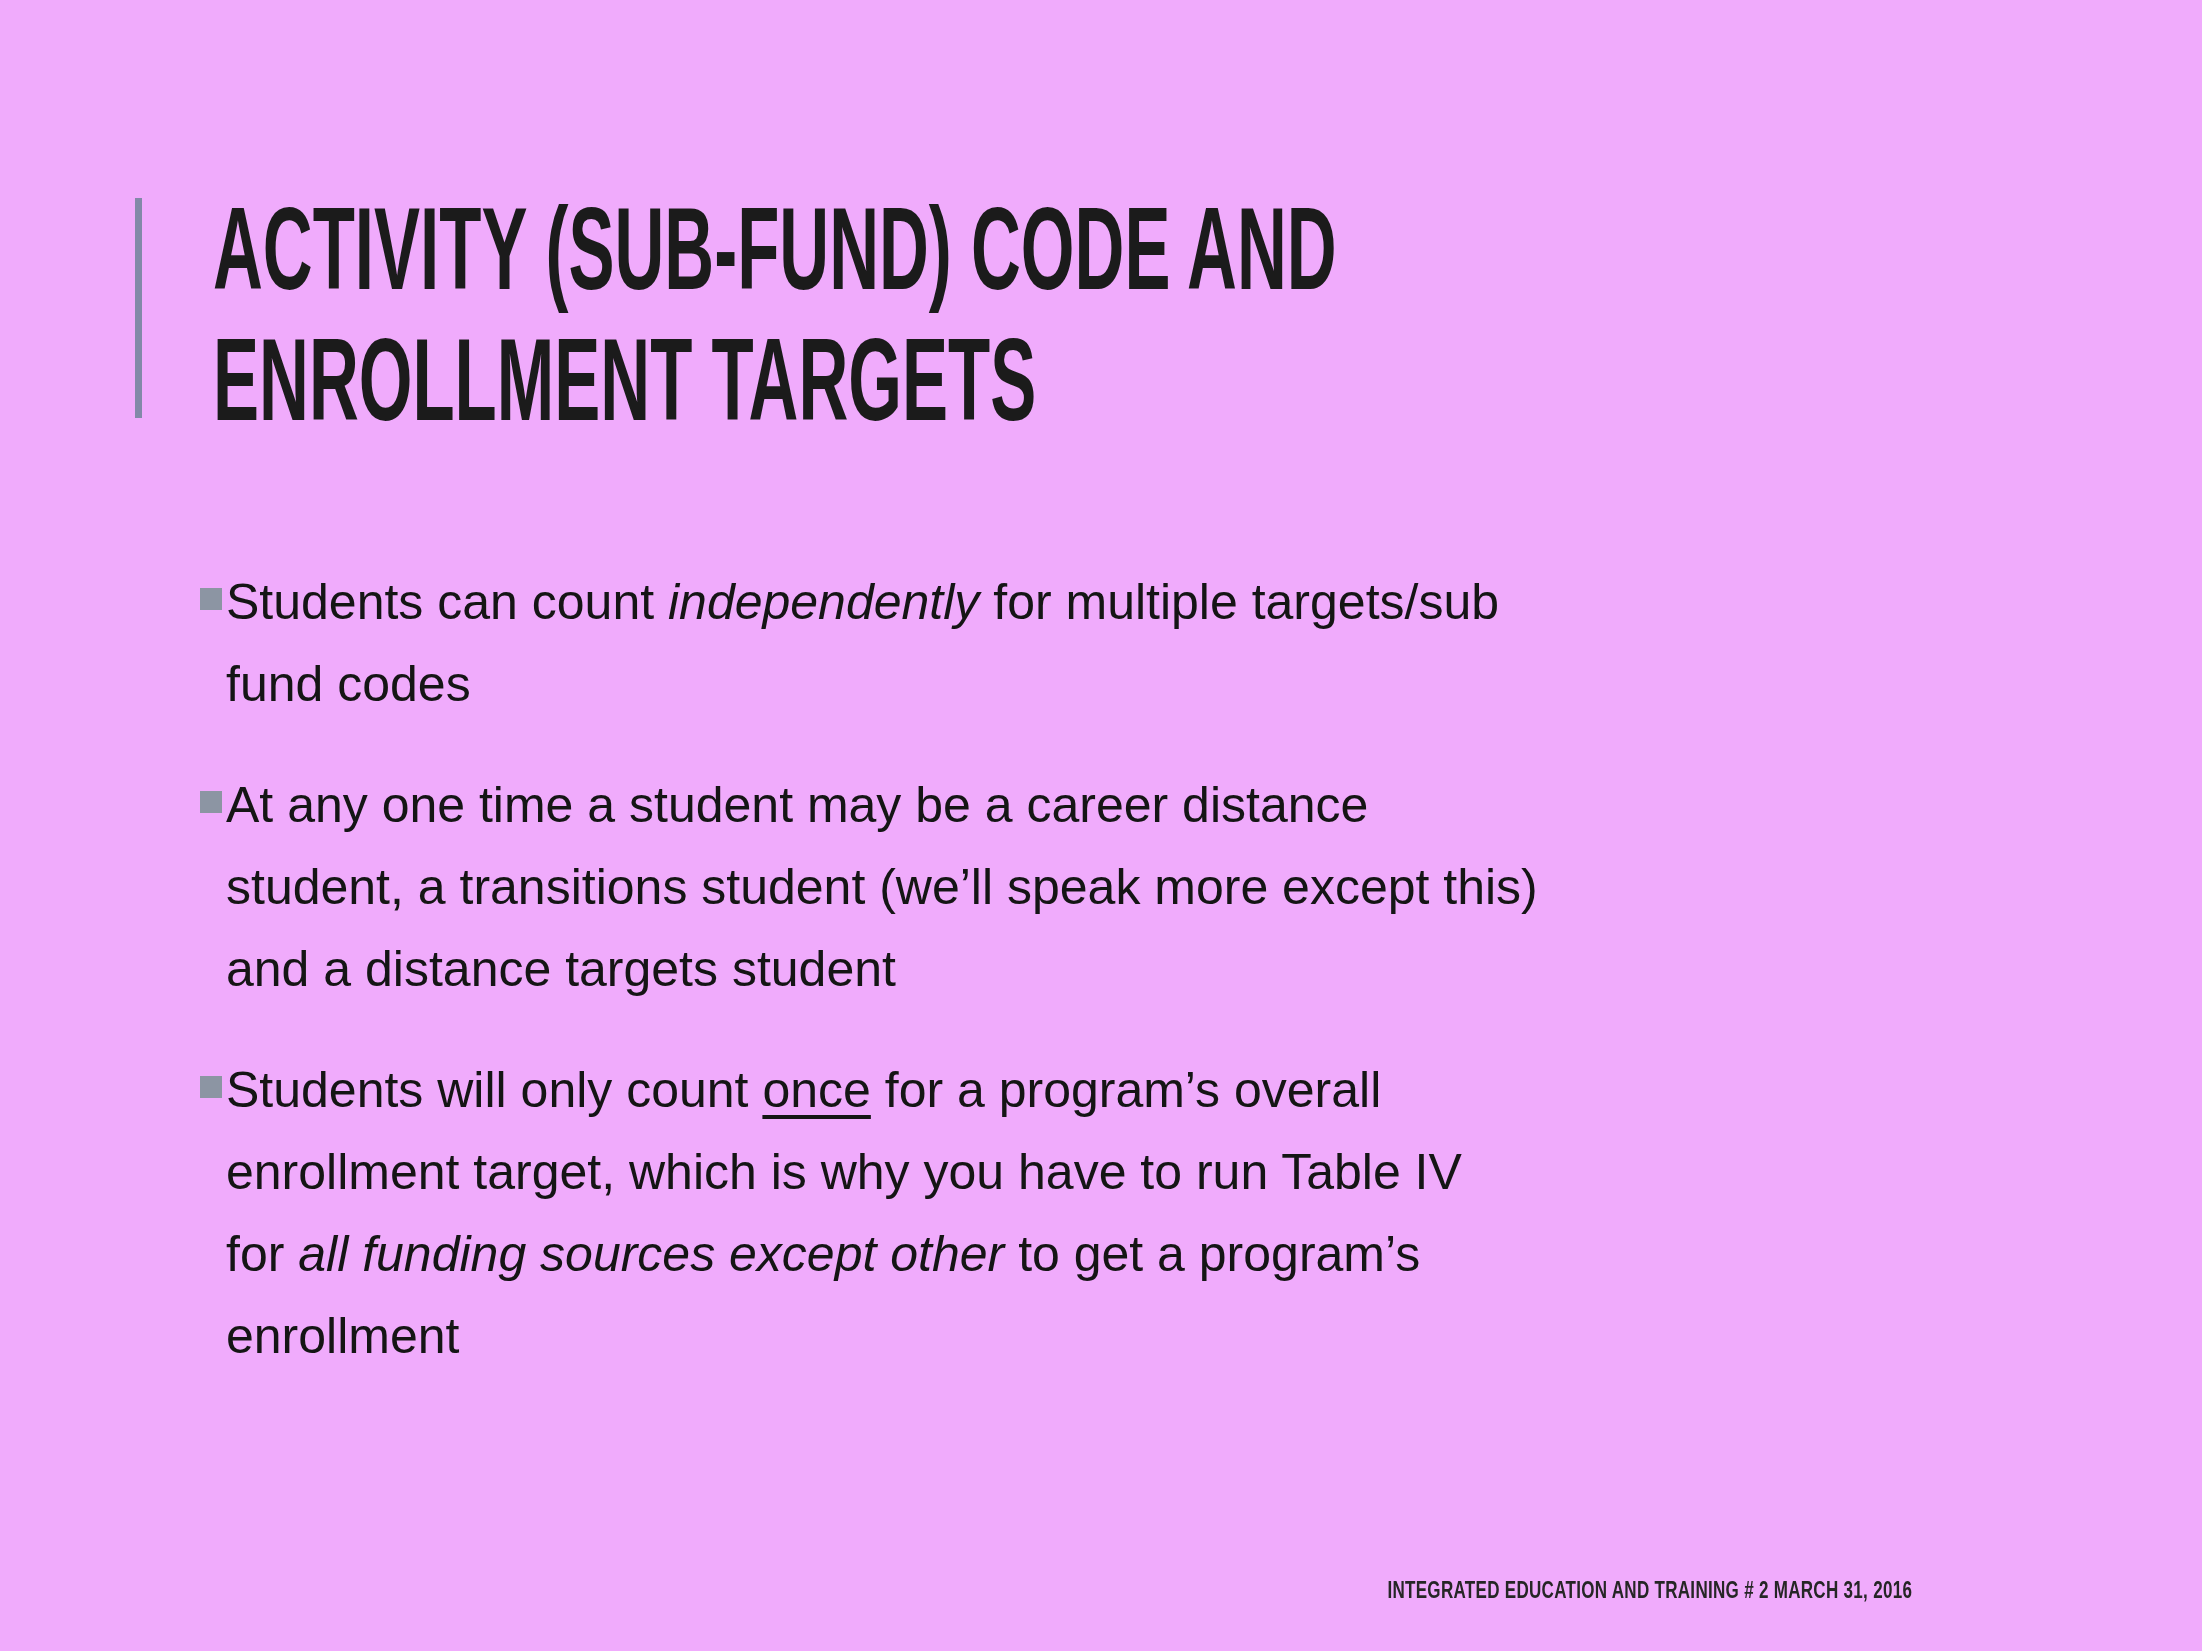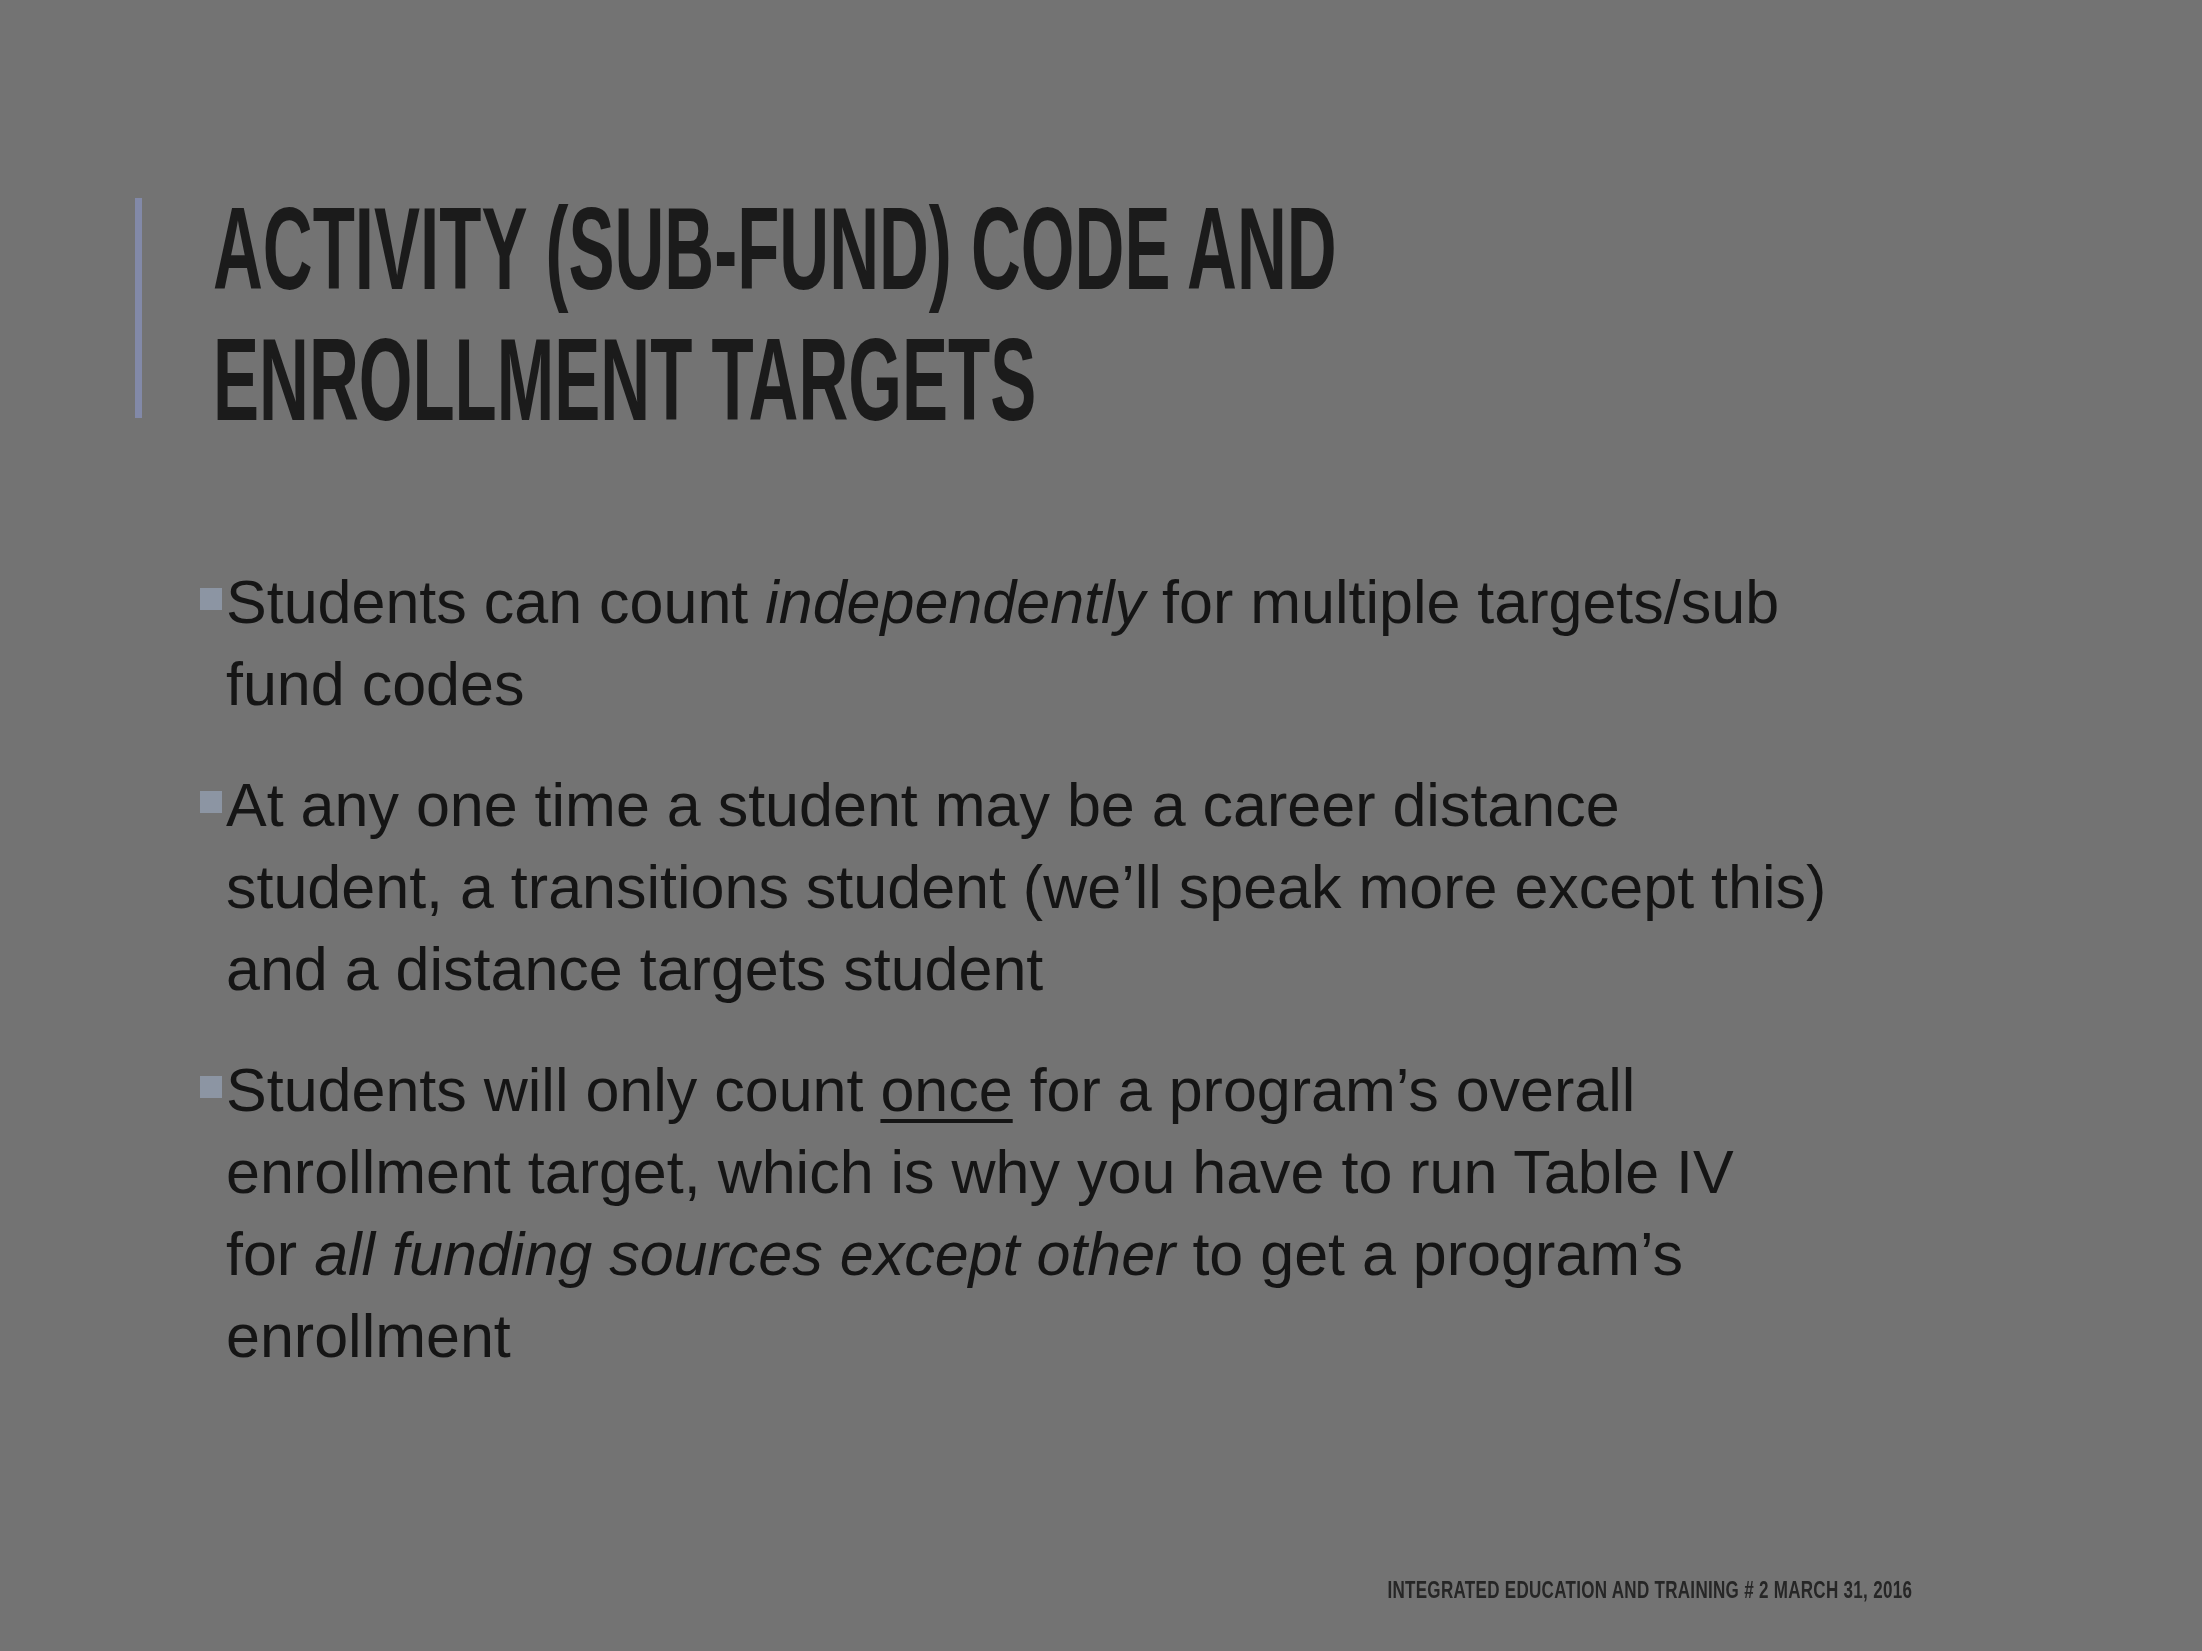--- a/index.html
+++ b/index.html
@@ -5,21 +5,21 @@
   html, body {
     margin: 0;
     padding: 0;
     background: #ffffff;
     font-family: "Liberation Sans", sans-serif;
   }
   .slide {
     position: relative;
     width: 2203px;
     height: 1652px;
-    background: #737373;
+    background: #f0abfc;
     overflow: hidden;
   }
   .accent-bar {
     position: absolute;
     left: 135px;
     top: 198px;
     width: 6.9px;
     height: 220px;
     background: var(--accent-bar-color, #8289a8);
   }
@@ -37,21 +37,21 @@
     white-space: nowrap;
   }
   .bullets {
     position: absolute;
     left: 200px;
     top: 561px;
     width: 1979px;
     margin: 0;
     padding: 0;
     list-style: none;
-    font-size: 61px;
+    font-size: 50px;
     line-height: 82px;
     color: #151515;
   }
   .bullet {
     position: relative;
     padding-left: 26px;
     margin: 0 0 39px 0;
   }
   .bullet::before {
     content: "";

